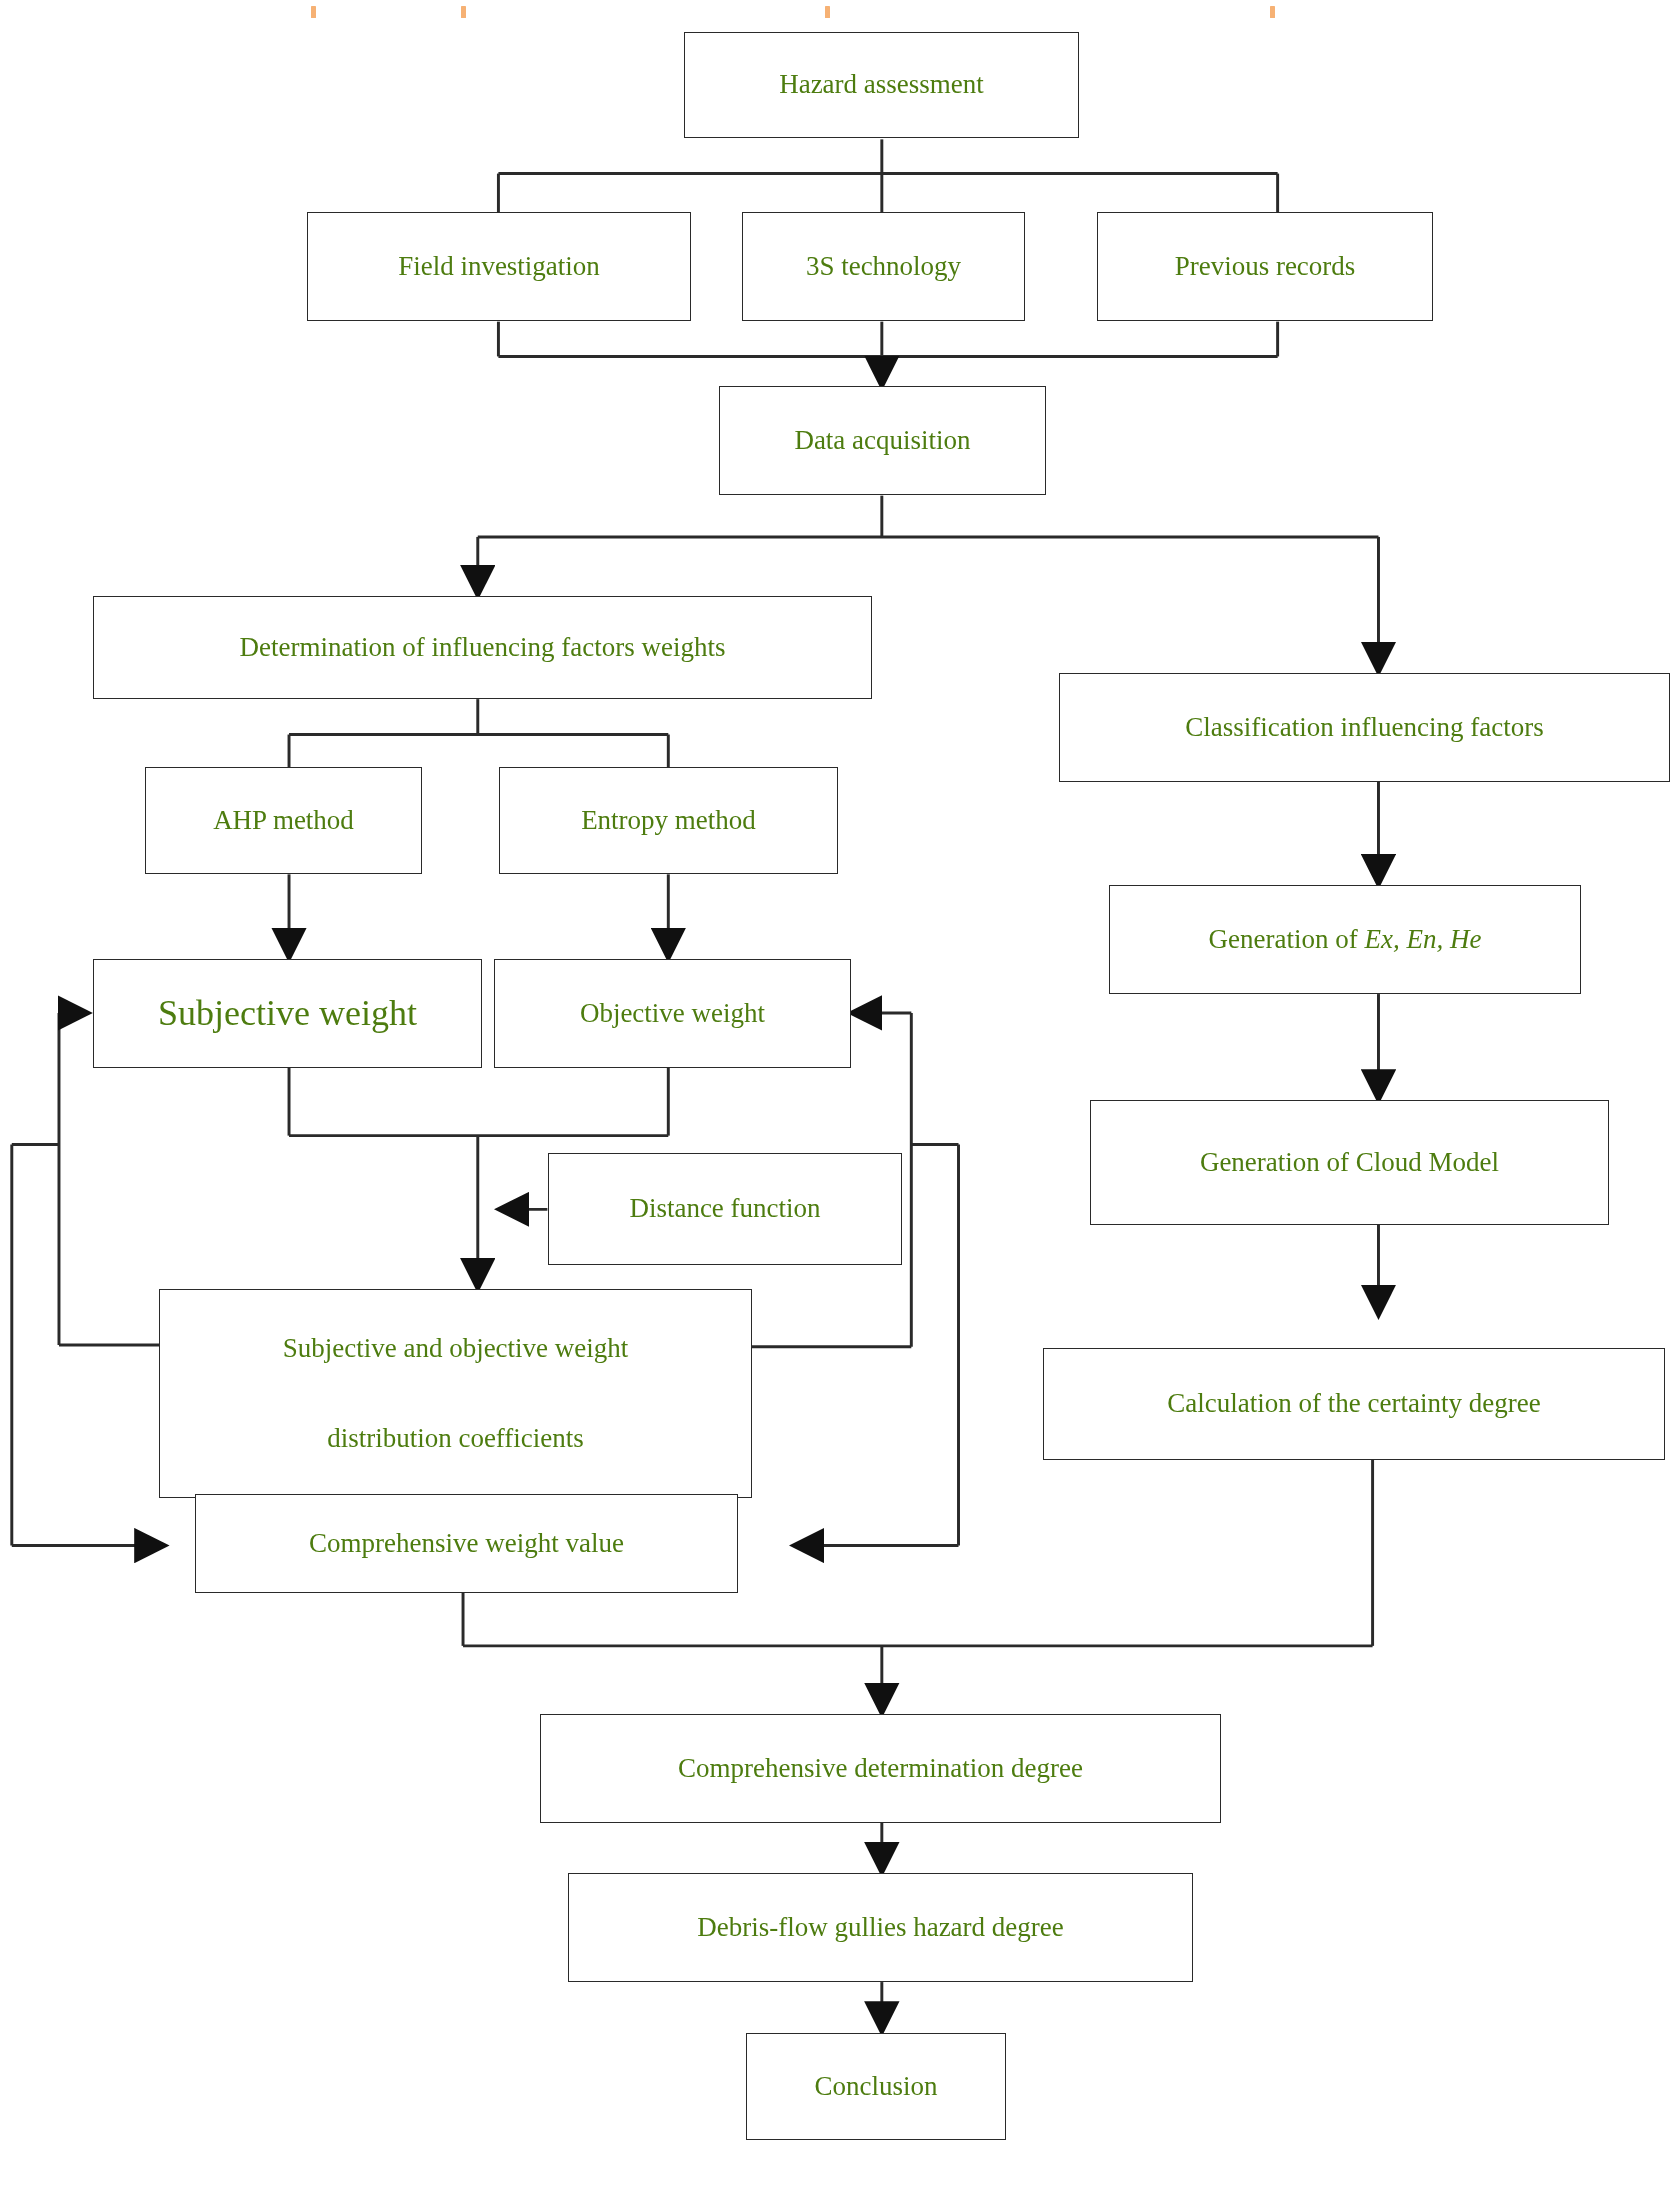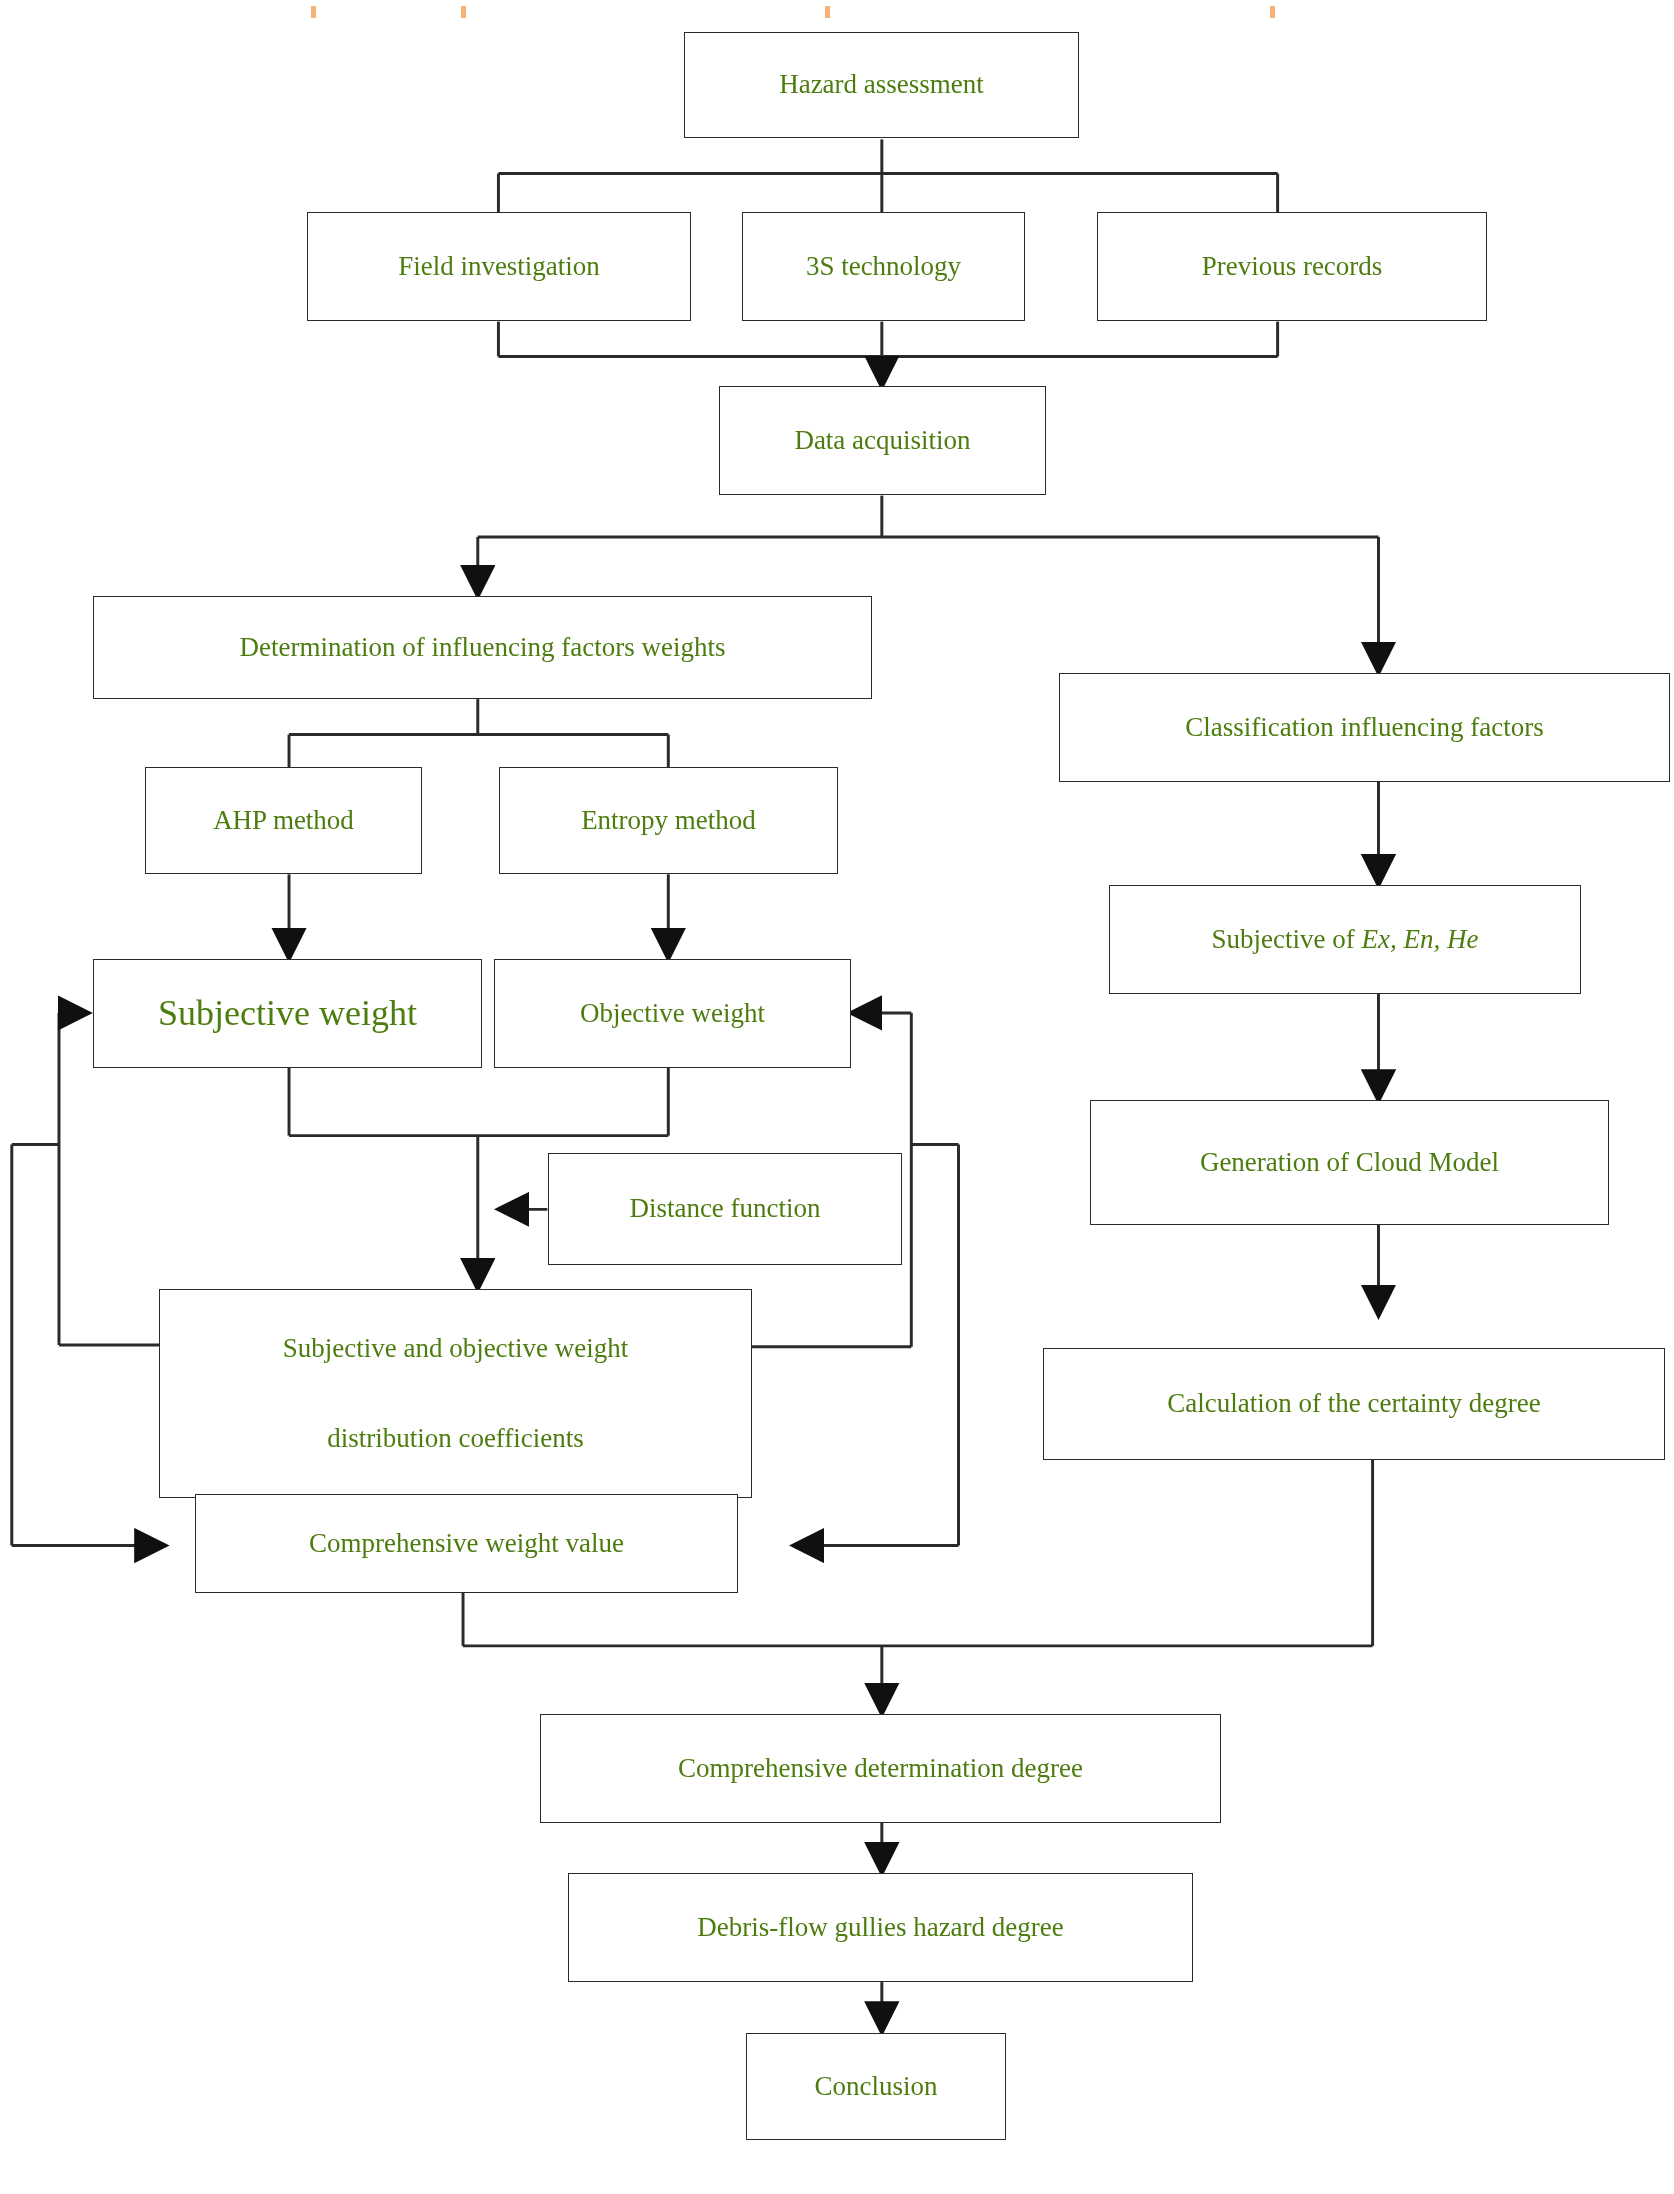--- a/index.html
+++ b/index.html
@@ -155,21 +155,21 @@
   </div>
 
   <div class="node" style="left:307px; top:212px; width:384px; height:109px;">
     <span class="label">Field investigation</span>
   </div>
 
   <div class="node" style="left:742px; top:212px; width:283px; height:109px;">
     <span class="label">3S technology</span>
   </div>
 
-  <div class="node" style="left:1097px; top:212px; width:390px; height:109px;">
+  <div class="node" style="left:1097px; top:212px; width:336px; height:109px;">
     <span class="label">Previous records</span>
   </div>
 
   <div class="node" style="left:719px; top:386px; width:327px; height:109px;">
     <span class="label">Data acquisition</span>
   </div>
 
   <div class="node" style="left:93px; top:596px; width:779px; height:103px;">
     <span class="label">Determination of influencing factors weights</span>
   </div>
@@ -201,21 +201,21 @@
 
   <div class="node" style="left:195px; top:1494px; width:543px; height:99px;">
     <span class="label">Comprehensive weight value</span>
   </div>
 
   <div class="node" style="left:1059px; top:673px; width:611px; height:109px;">
     <span class="label">Classification influencing factors</span>
   </div>
 
   <div class="node" style="left:1109px; top:885px; width:472px; height:109px;">
-    <span class="label"><span>Subjective of </span><span class="ital">Ex, En, He</span></span>
+    <span class="label"><span>Generation of </span><span class="ital">Ex, En, He</span></span>
   </div>
 
   <div class="node" style="left:1090px; top:1100px; width:519px; height:125px;">
     <span class="label">Generation of Cloud Model</span>
   </div>
 
   <div class="node" style="left:1043px; top:1348px; width:622px; height:112px;">
     <span class="label">Calculation of the certainty degree</span>
   </div>
 

